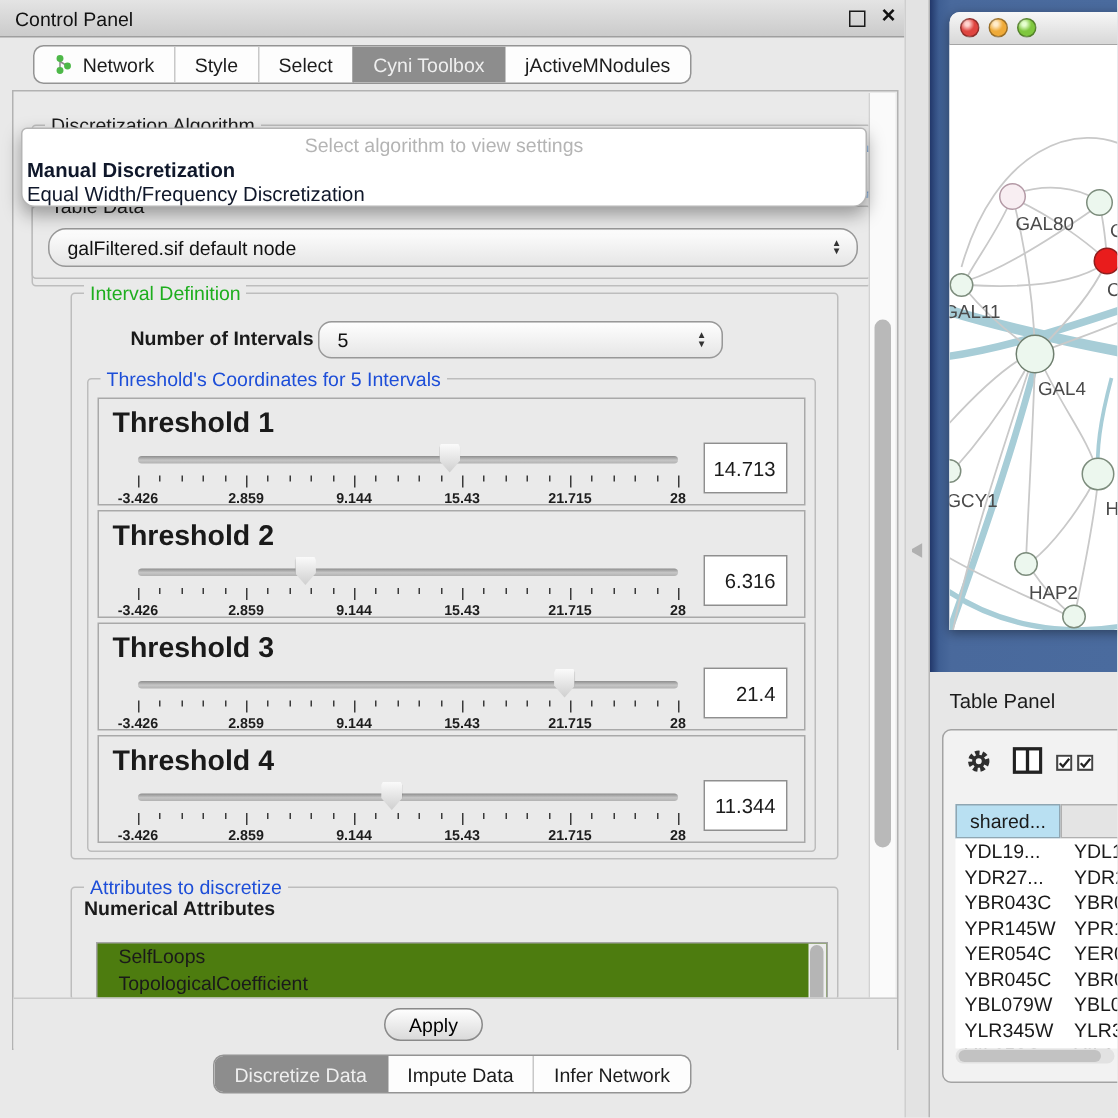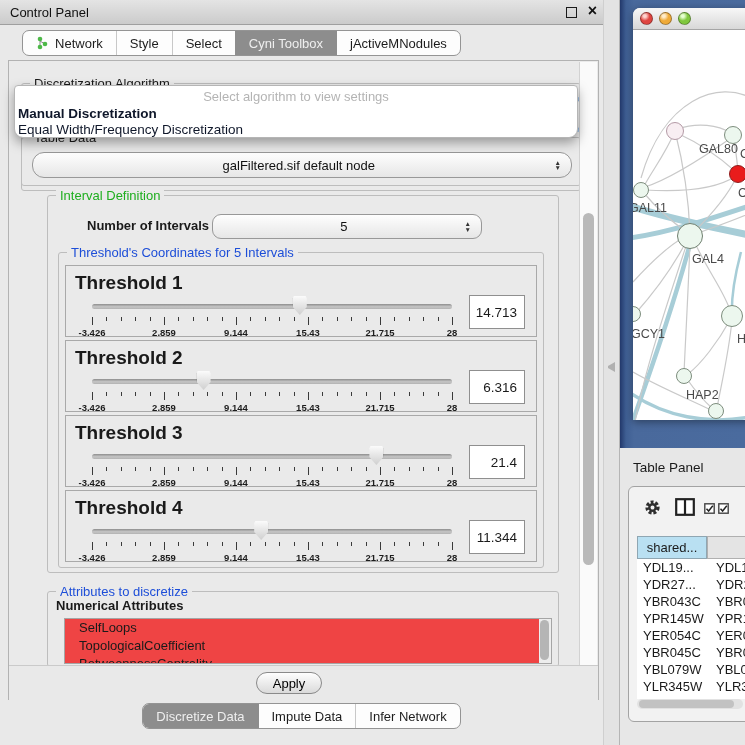--- a/index.html
+++ b/index.html
@@ -45,21 +45,21 @@
 
   .popup { position:absolute; left:5px; top:24px; width:564px; height:53px; z-index:40;
     background:#ffffff; border:1px solid #b5b5b5; border-radius:4px 4px 9px 9px;
     box-shadow:0 5px 12px rgba(0,0,0,.35); padding-top:3px; }
   .pop-prompt { text-align:center; color:#b4b4b4; font-size:13px; height:17px; }
   .pop-item { font-size:13.5px; line-height:16px; padding-left:3px; color:#0f172a; }
   .pop-item.emph { font-weight:700; }
 
   .td-grp { left:12px; top:76px; width:560px; height:49px; }
   .combo { background:linear-gradient(#fefefe,#e6e6e6); border:1px solid #989898;
-    border-radius:12px; display:flex; align-items:center; position:absolute;text-align:center; }
+    border-radius:12px; display:flex; align-items:center; position:absolute; }
   .combo .combo-text { flex:1; padding-left:12px; font-size:13px; color:#111;
     overflow:hidden; white-space:nowrap; }
   .stepper { display:flex; flex-direction:column; align-items:center; font-size:6.5px;
     line-height:5.5px; color:#333; padding:0 2px; }
   .td-combo { left:10px; top:14px; width:540px; height:26px; padding-right:8px; }
 
   .int-grp { left:38px; top:134px; width:512px; height:378px; }
   .noi-label { position:absolute; left:39px; top:22px; font-weight:700; font-size:13px; }
   .noi-combo { left:164px; top:18px; width:270px; height:25px; padding-right:8px; border-radius:9px; }
   .thr-grp { left:10px; top:56px; width:486px; height:316px; }
@@ -80,22 +80,22 @@
   .tick.major { height:8px; }
   .stlabels { position:absolute; left:0; width:360px; top:35px; height:12px; }
   .ticklab { position:absolute; transform:translateX(-50%); font-size:9.5px; font-weight:700;
     color:#1c1c1c; white-space:nowrap; }
   .valbox { position:absolute; right:11px; top:29px; width:56px; height:34px; background:#fff;
     border:1px solid #8f8f8f; display:flex; align-items:center; justify-content:flex-end;
     padding-right:7px; font-size:13.5px; }
 
   .attr-grp { left:38px; top:530px; width:512px; height:76px; }
   .attr-title { position:absolute; left:8px; top:6px; font-weight:700; font-size:13px; }
-  .attr-listbox { position:absolute; left:16px; top:26px; width:488px; height:46px;
-    background:#ef4444; border:1px solid #a5a5a5; overflow:hidden; }
+  .attr-listbox { position:absolute; left:16px; top:36px; width:488px; height:46px;
+    background:#4d7c0f; border:1px solid #a5a5a5; overflow:hidden; }
   .attr-item { font-size:13px; line-height:18px; padding-left:14px; white-space:nowrap; }
   .vscroll.mini { position:absolute; right:0; top:0; width:12px; height:44px; background:#ededed; }
   .vscroll.mini .thumbv { position:absolute; left:1px; top:1px; width:9px; height:40px;
     background:#b5b5b5; border-radius:5px; }
 
   .apply-strip { position:absolute; left:0; top:604px; width:589px; height:35px;
     border-top:1px solid #cacaca; background:#e9e9e9; z-index:6; }
   .btn.apply { position:absolute; left:247px; top:6px; width:66px; height:22px;
     background:linear-gradient(#fefefe,#dadada); border:1px solid #8a8a8a; border-radius:11px;
     font-size:13px; font-family:"Liberation Sans",sans-serif; }
@@ -498,21 +498,21 @@
               <path d="M 55,210 C 32,280 12,340 2,392"></path>
               <path d="M 97,290 C 85,312 68,334 55,344"></path>
               <path d="M 99,290 C 96,322 88,356 84,378"></path>
               <path d="M 54,349 C 63,362 72,372 80,379"></path>
               <path d="M 0,252 C 20,230 38,214 53,206"></path>
               <path d="M 0,342 C 28,358 58,370 78,380"></path>
               <path d="M 120,182 C 92,194 72,200 60,205"></path>
             </g>
           </svg>
         <div class="nnode" style="left: 33px; top: 92px; width: 18px; height: 18px; background: rgb(248, 238, 242); border-color: rgb(180, 154, 166);"></div>
-            <div class="nlabel" style="left: 44px; top: 112px; margin-left: 22px;">GAL80</div>
+            <div class="nlabel" style="left: 44px; top: 112px;">GAL80</div>
             <div class="nnode" style="left: 91px; top: 96px; width: 18px; height: 18px; background: rgb(236, 247, 238); border-color: rgb(125, 141, 125);"></div>
             <div class="nlabel" style="left: 107px; top: 117px;">G</div>
             <div class="nnode" style="left: 96px; top: 135px; width: 18px; height: 18px; background: rgb(233, 28, 28); border-color: rgb(143, 29, 29);"></div>
             <div class="nlabel" style="left: 105px; top: 156px;">C</div>
             <div class="nnode" style="left: 0px; top: 152px; width: 16px; height: 16px; background: rgb(236, 247, 238); border-color: rgb(125, 141, 125);"></div>
             <div class="nlabel" style="left: -4px; top: 171px;">GAL11</div>
             <div class="nnode" style="left: 44px; top: 193px; width: 26px; height: 26px; background: rgb(236, 247, 238); border-color: rgb(111, 127, 111);"></div>
             <div class="nlabel" style="left: 59px; top: 222px;">GAL4</div>
             <div class="nnode" style="left: -8px; top: 276px; width: 16px; height: 16px; background: rgb(236, 247, 238); border-color: rgb(125, 141, 125);"></div>
             <div class="nlabel" style="left: -2px; top: 297px;">GCY1</div>

